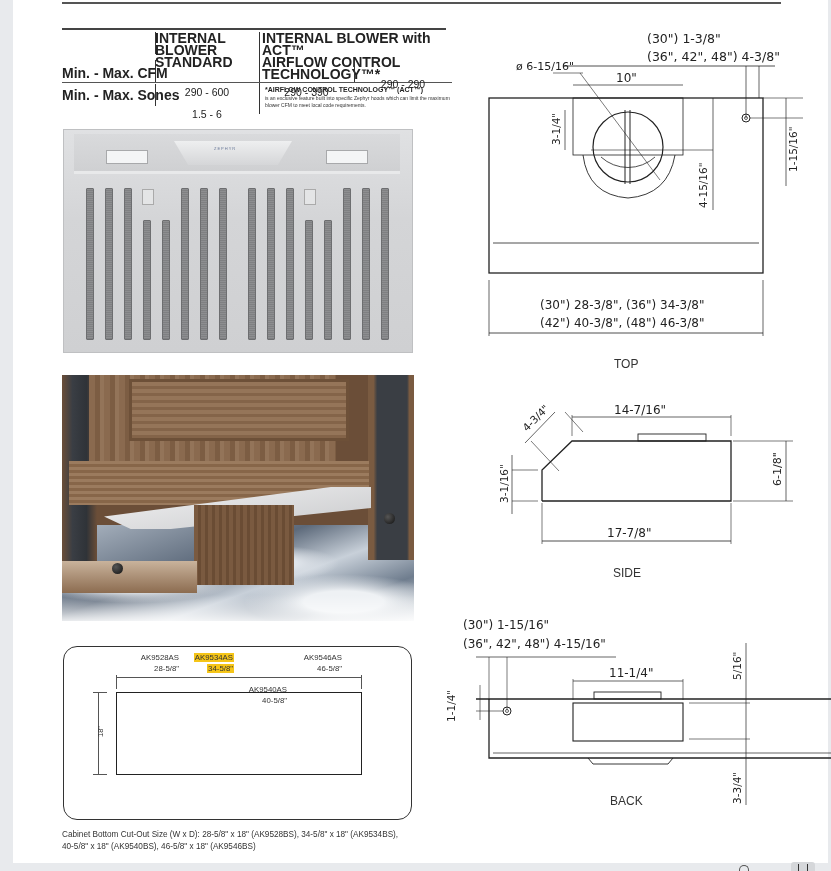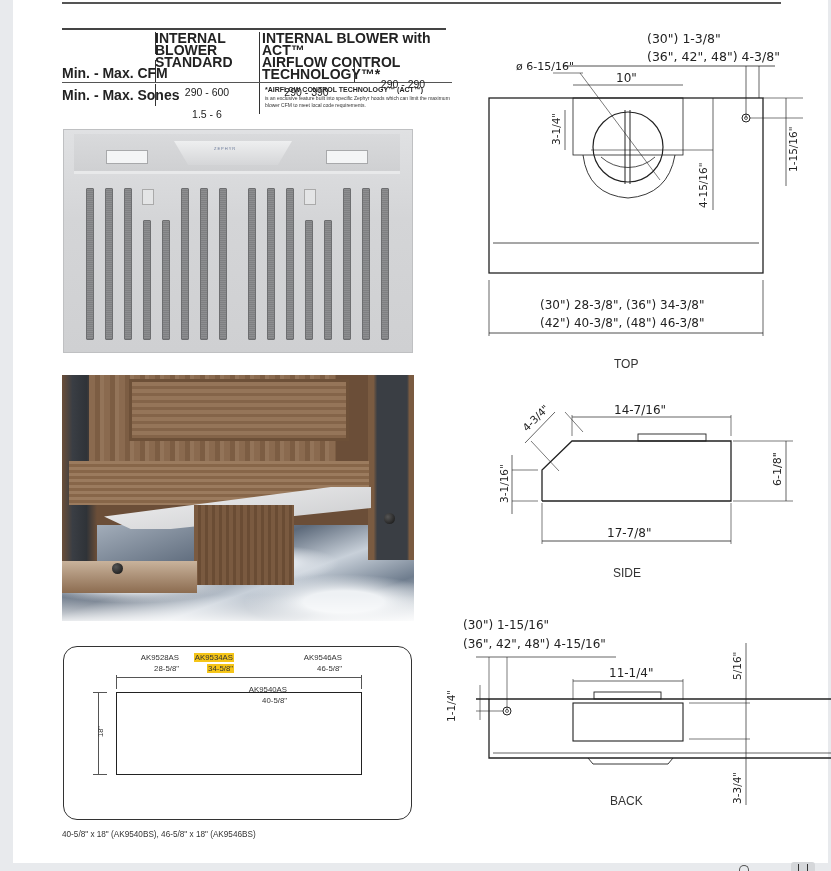--- a/index.html
+++ b/index.html
@@ -169,20 +169,21 @@
   <div class="dimline" style="left:103px;top:677px;width:246px;height:1px"></div>
   <div class="dimline" style="left:103px;top:675px;width:1px;height:14px"></div>
   <div class="dimline" style="left:348px;top:675px;width:1px;height:14px"></div>
   <div class="cutrect"></div>
   <div class="dimline" style="left:85px;top:692px;width:1px;height:83px"></div>
   <div class="dimline" style="left:80px;top:692px;width:14px;height:1px"></div>
   <div class="dimline" style="left:80px;top:774px;width:14px;height:1px"></div>
   <div class="lbl18">18"</div>
 
   <div class="caption">
+    <div>Cabinet Bottom Cut-Out Size (W x D): 28-5/8" x 18" (AK9528BS), 34-5/8" x 18" (AK9534BS),</div>
     <div>40-5/8" x 18" (AK9540BS), 46-5/8" x 18" (AK9546BS)</div>
   </div>
 
   <svg class="draw" width="815" height="863" style="stroke:#222;fill:none">
 
     <g>
       <line x1="550" y1="66" x2="762" y2="66" stroke-width="0.8"></line>
       <line x1="733" y1="66" x2="733" y2="118" stroke-width="0.7"></line>
       <line x1="746" y1="66" x2="746" y2="98" stroke-width="0.7"></line>
       <rect x="476" y="98" width="274" height="175" stroke-width="1.3"></rect>

